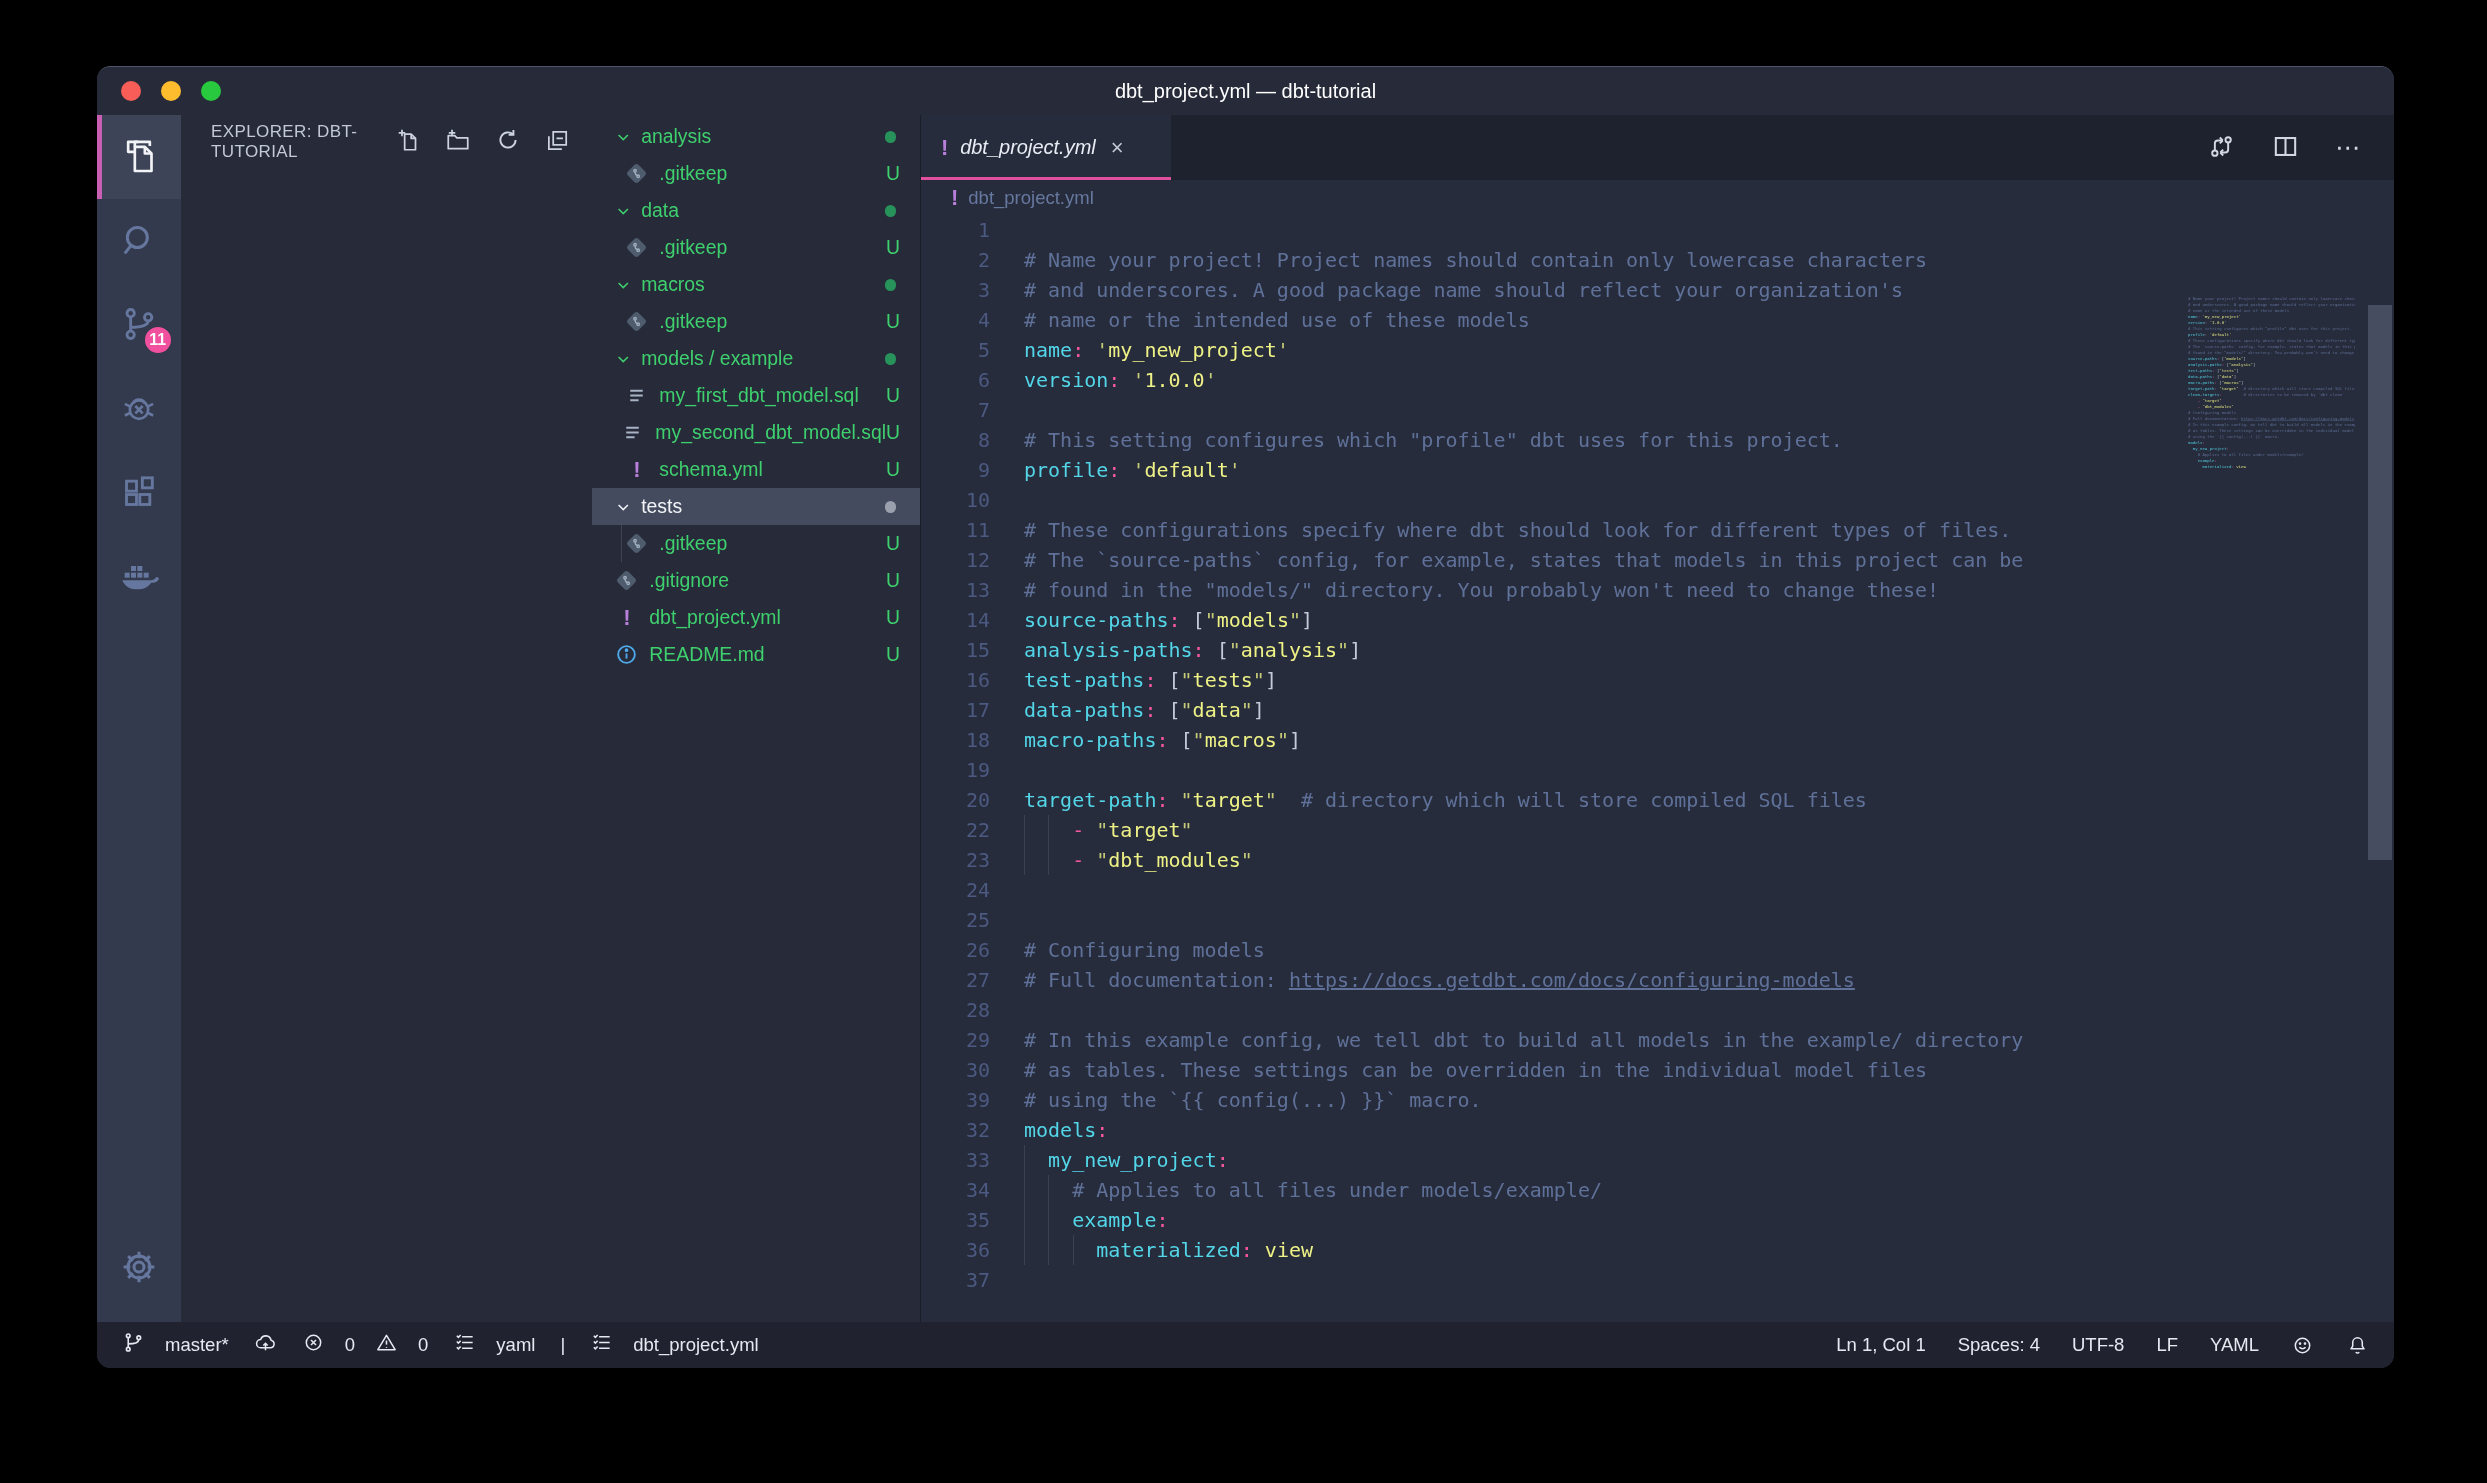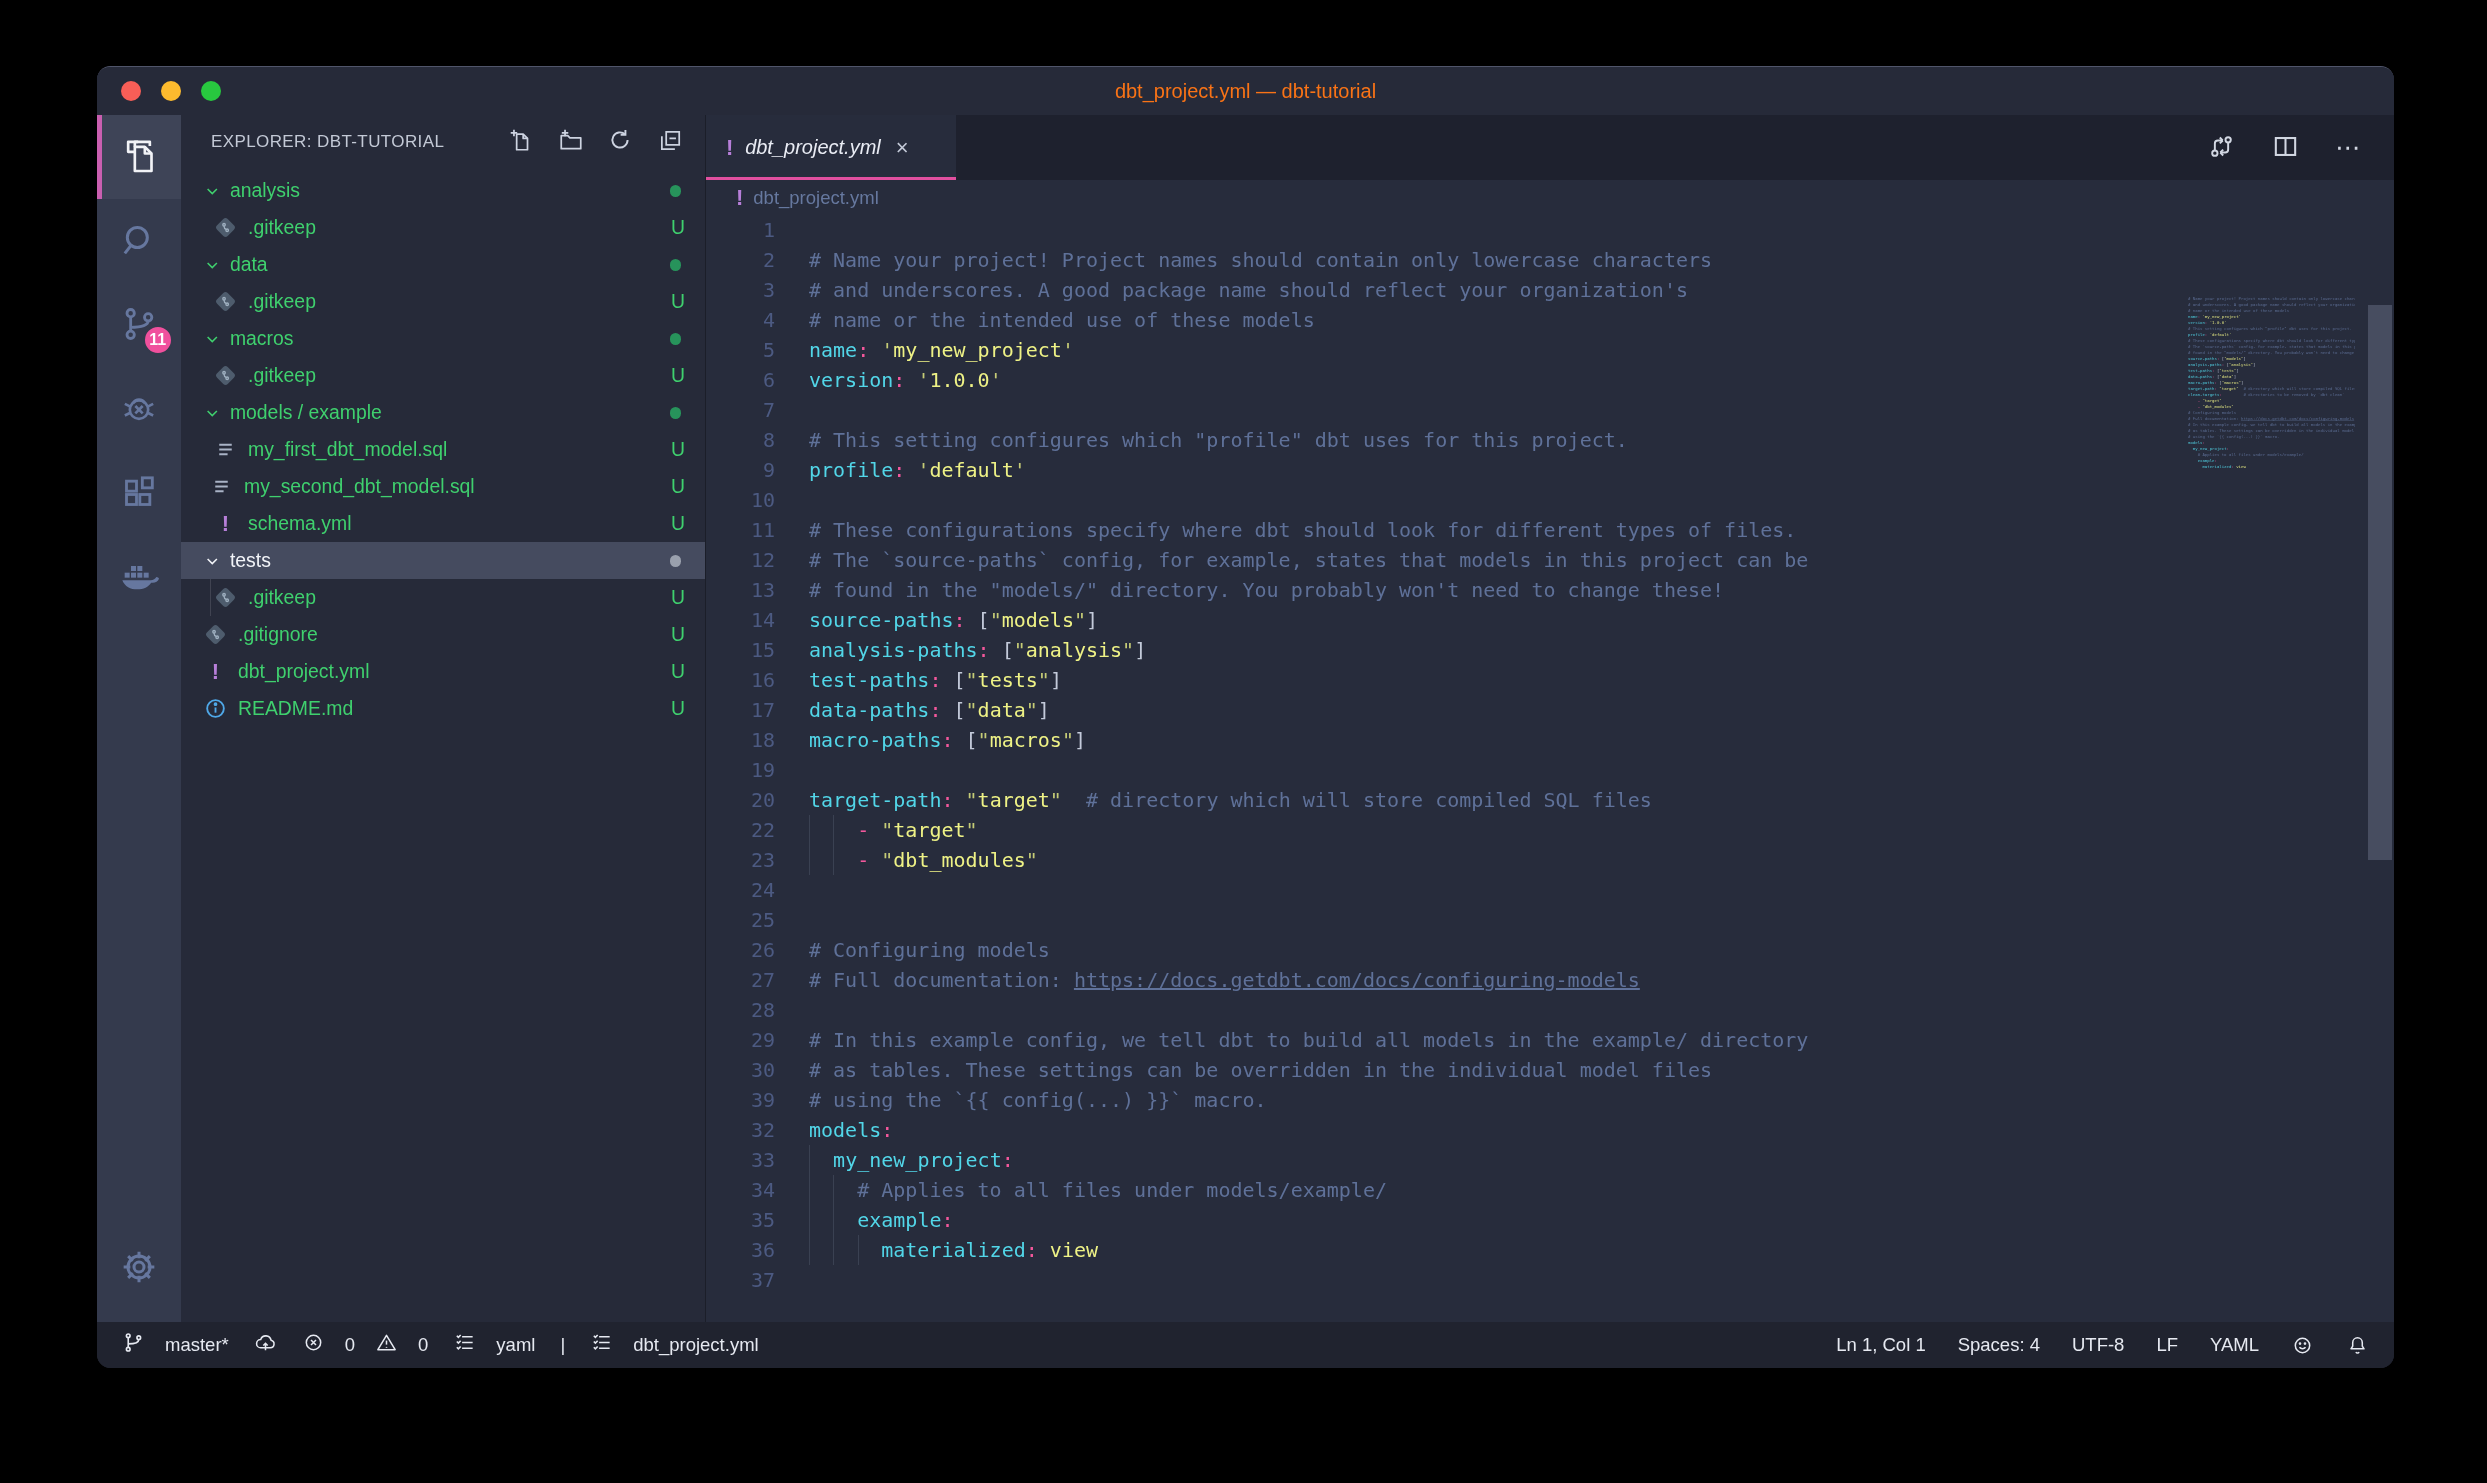--- a/index.html
+++ b/index.html
@@ -7,36 +7,36 @@
               font-family:"Liberation Sans", sans-serif; }
   .window { position:absolute; left:97px; top:66px; width:2297px; height:1302px;
             background:#262a39; border-radius:13.5px; overflow:hidden;
             border-top:0.8px solid #50556a; box-shadow:0 34px 101px rgba(0,0,0,.9); }
   
   .titlebar { height:48px; background:#262a39; position:relative;
               display:flex; align-items:center; justify-content:center; }
   .traffic { position:absolute; left:23.6px; top:0; height:100%; display:flex; align-items:center; gap:20px; }
   .tl { width:20px; height:20px; border-radius:50%; }
   .tl.red { background:#f85e57; } .tl.yellow { background:#fdbb2e; } .tl.green { background:#28c83f; }
-  .win-title { color:#f97316; font-size:20px; }
+  .win-title { color:#ffffff; font-size:20px; }
   
   .main { display:flex; height:1207px; }
   .activitybar { width:84px; background:#343a4d; display:flex; flex-direction:column; position:relative; }
   .act-item { height:84px; display:flex; align-items:center; justify-content:center;
               color:#66779f; position:relative; cursor:pointer; }
   .act-item svg { width:40px; height:40px; }
   .act-item.active { background:#3e4457; color:#f2f3f7; }
   .act-item.active::before { content:""; position:absolute; left:0; top:0; bottom:0; width:5px; background:#c95fb0; }
   .act-badge { position:absolute; right:8.4px; bottom:11.8px; min-width:30px; height:30px; border-radius:15px;
                background:#f0509d; color:#fff; font-size:16px; font-weight:bold;
                display:flex; align-items:center; justify-content:center; border:2.5px solid #343a4d; }
   .act-settings { margin-top:auto; margin-bottom:11.8px; }
   
-  .sidebar { width:525px; background:#262a39; border-right:0.8px solid #1b1e29;
-             display:flex; flex-direction:column; }
+  .sidebar { width:740px; background:#262a39; border-right:0.8px solid #1b1e29;
+             display:flex; flex-direction:row; }
   .sb-header { height:54px; display:flex; align-items:center; padding:0 22px 0 30px;
                color:#c3c9d6; font-size:17px; letter-spacing:0.4px; }
   .sb-actions { margin-left:auto; display:flex; gap:23.6px; color:#cdd3e1; }
   .sb-actions svg { width:26px; height:26px; cursor:pointer; }
   .tree { margin-top:3.4px; font-size:19.4px; }
   .trow { height:37px; display:flex; align-items:center; position:relative; color:#3fd06e; cursor:pointer; }
   .trow.selected { background:#454b5f; color:#f2f4f8; }
   .trow .chev { width:18.5px; height:18.5px; flex:none; margin-right:8.4px; }
   .trow .ficon { width:25px; height:25px; flex:none; margin-right:10px;
                  display:flex; align-items:center; justify-content:center; }

